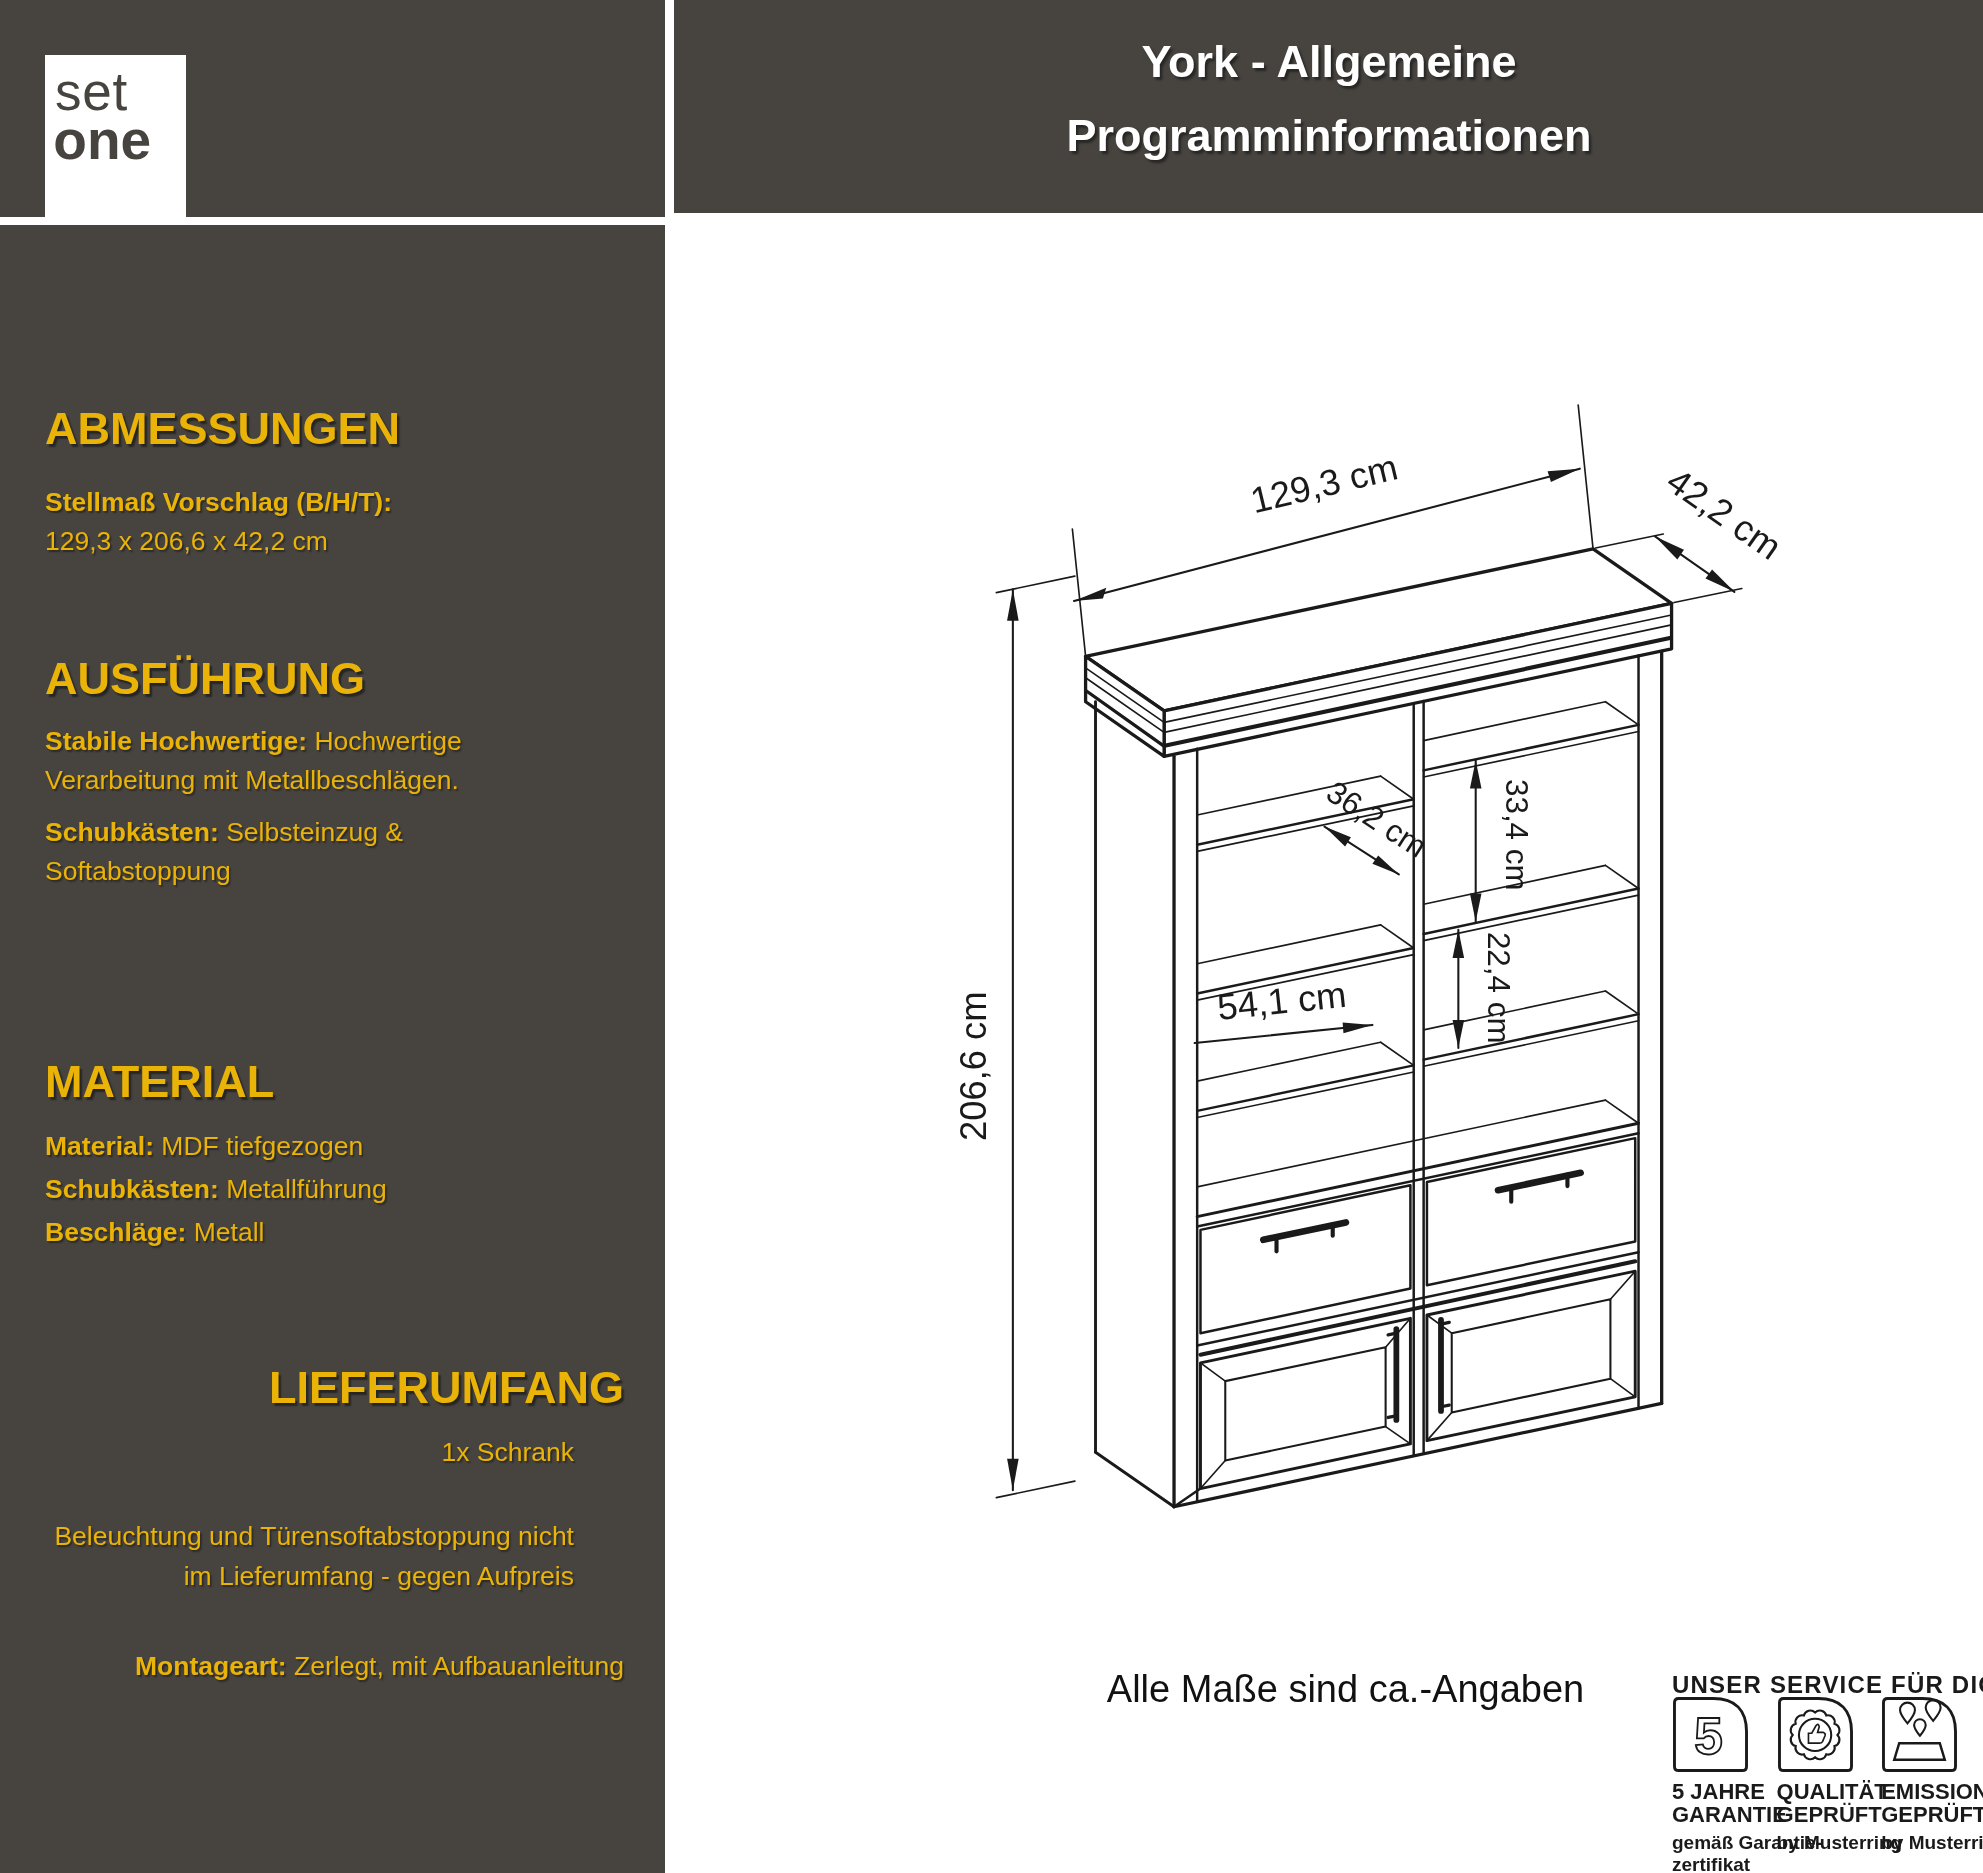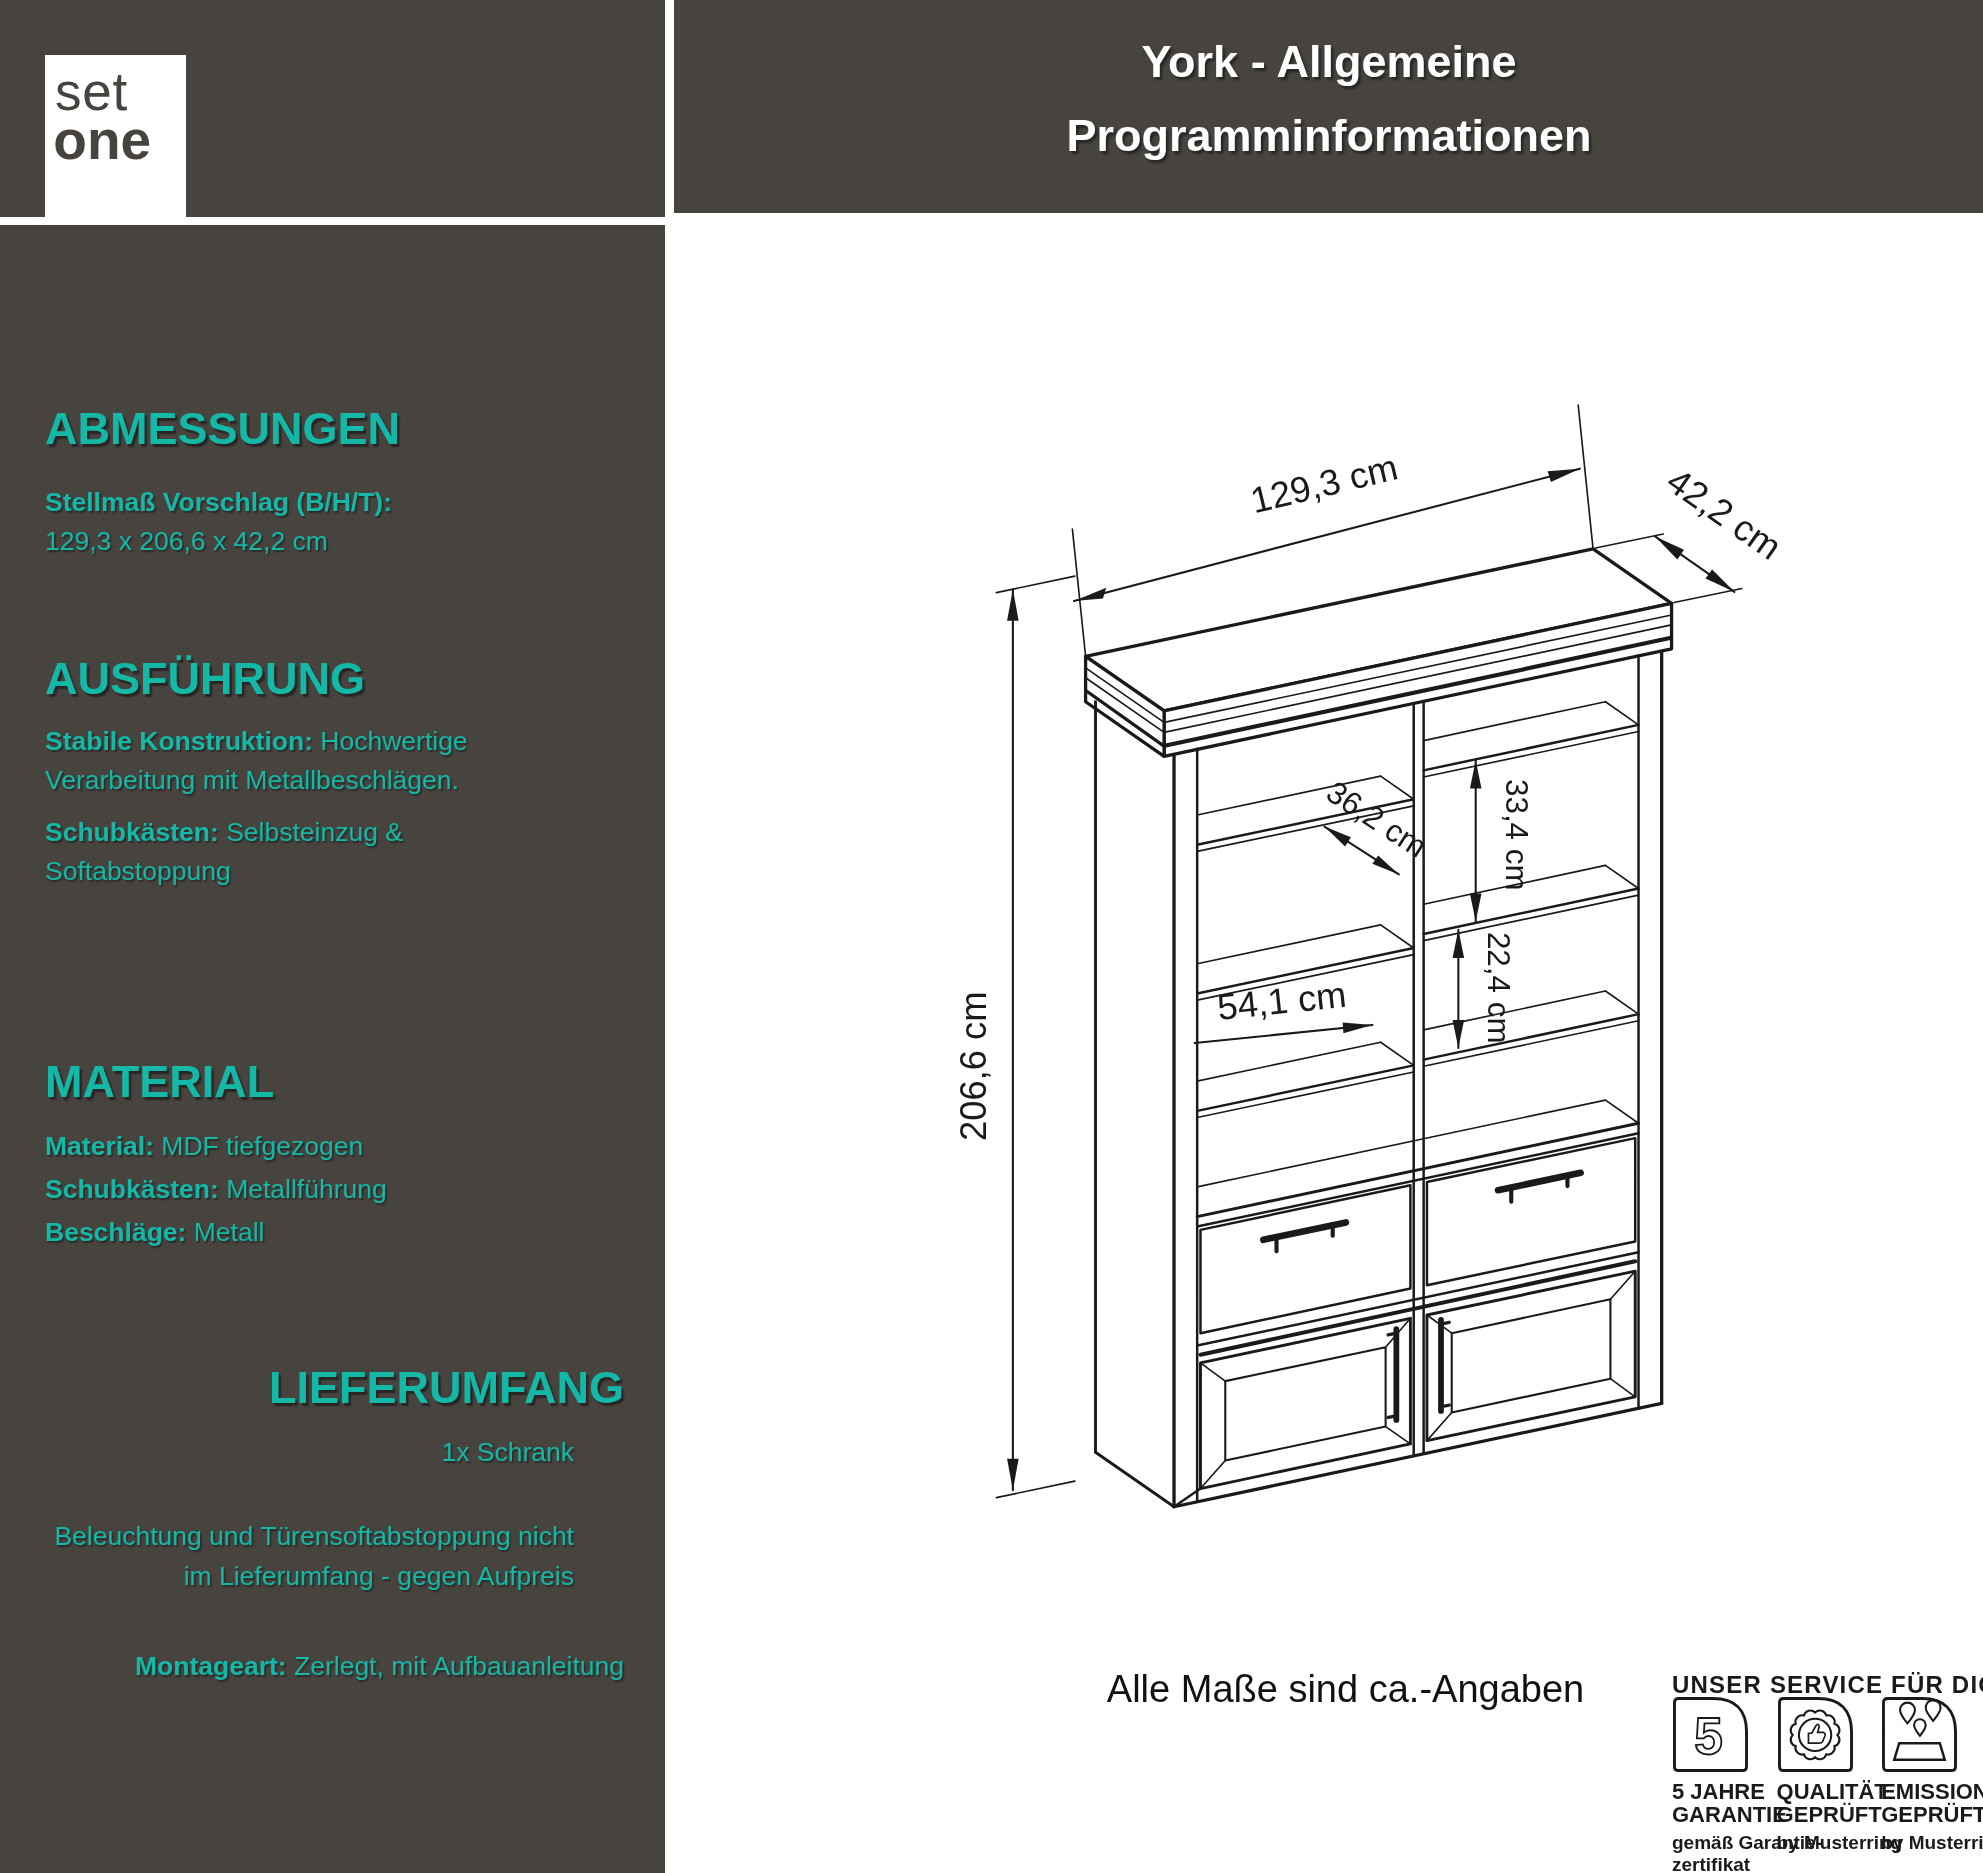--- a/index.html
+++ b/index.html
@@ -19,21 +19,21 @@
 
   
   #header{left:674px;top:0;width:1310px;height:213px;}
   #header .title{width:100%;text-align:center;color:#fff;font-weight:700;
                  font-size:45px;line-height:74px;
                  text-shadow:2.5px 2.5px 2.5px rgba(0,0,0,.45);}
   #title1{position:absolute;top:25px;left:0;}
   #title2{position:absolute;top:99px;left:0;}
 
   
-  #sidebar{left:0;top:225px;width:665px;height:1649px;color:#14b8a6;}
+  #sidebar{left:0;top:225px;width:665px;height:1649px;color:#eab308;}
   .sec{position:absolute;left:45px;width:579px;}
   .sec h2{margin:0;font-size:45px;line-height:46px;font-weight:700;letter-spacing:0;
           text-shadow:2.5px 2.5px 1.7px rgba(0,0,0,.45);}
   .sec p{margin:0;width:529px;font-size:26.5px;line-height:39px;
          text-shadow:1.7px 1.7px 1.7px rgba(0,0,0,.40);}
   .sec p b{font-weight:700;}
   #sec-abmessungen{top:181px;}
   #sec-abmessungen p:nth-of-type(1){margin-top:31px;font-weight:700;}
   #sec-ausfuehrung{top:431px;}
   #sec-ausfuehrung p:nth-of-type(1){margin-top:20px;}
@@ -81,21 +81,21 @@
 <div id="sidebar" class="abs panel">
 
   <div id="sec-abmessungen" class="sec">
     <h2>ABMESSUNGEN</h2>
     <p><b>Stellmaß Vorschlag (B/H/T):</b><span></span></p>
     <p><b></b><span>129,3 x 206,6 x 42,2 cm</span></p>
   </div>
 
   <div id="sec-ausfuehrung" class="sec">
     <h2>AUSFÜHRUNG</h2>
-    <p><b>Stabile Konstruktion:</b><span> Hochwertige Verarbeitung mit Metallbeschlägen.</span></p>
+    <p><b>Stabile Hochwertige:</b><span> Hochwertige Verarbeitung mit Metallbeschlägen.</span></p>
     <p><b>Schubkästen:</b><span> Selbsteinzug &amp; Softabstoppung</span></p>
   </div>
 
   <div id="sec-material" class="sec">
     <h2>MATERIAL</h2>
     <p><b>Material:</b><span> MDF tiefgezogen</span></p>
     <p><b>Schubkästen:</b><span> Metallführung</span></p>
     <p><b>Beschläge:</b><span> Metall</span></p>
   </div>
 

